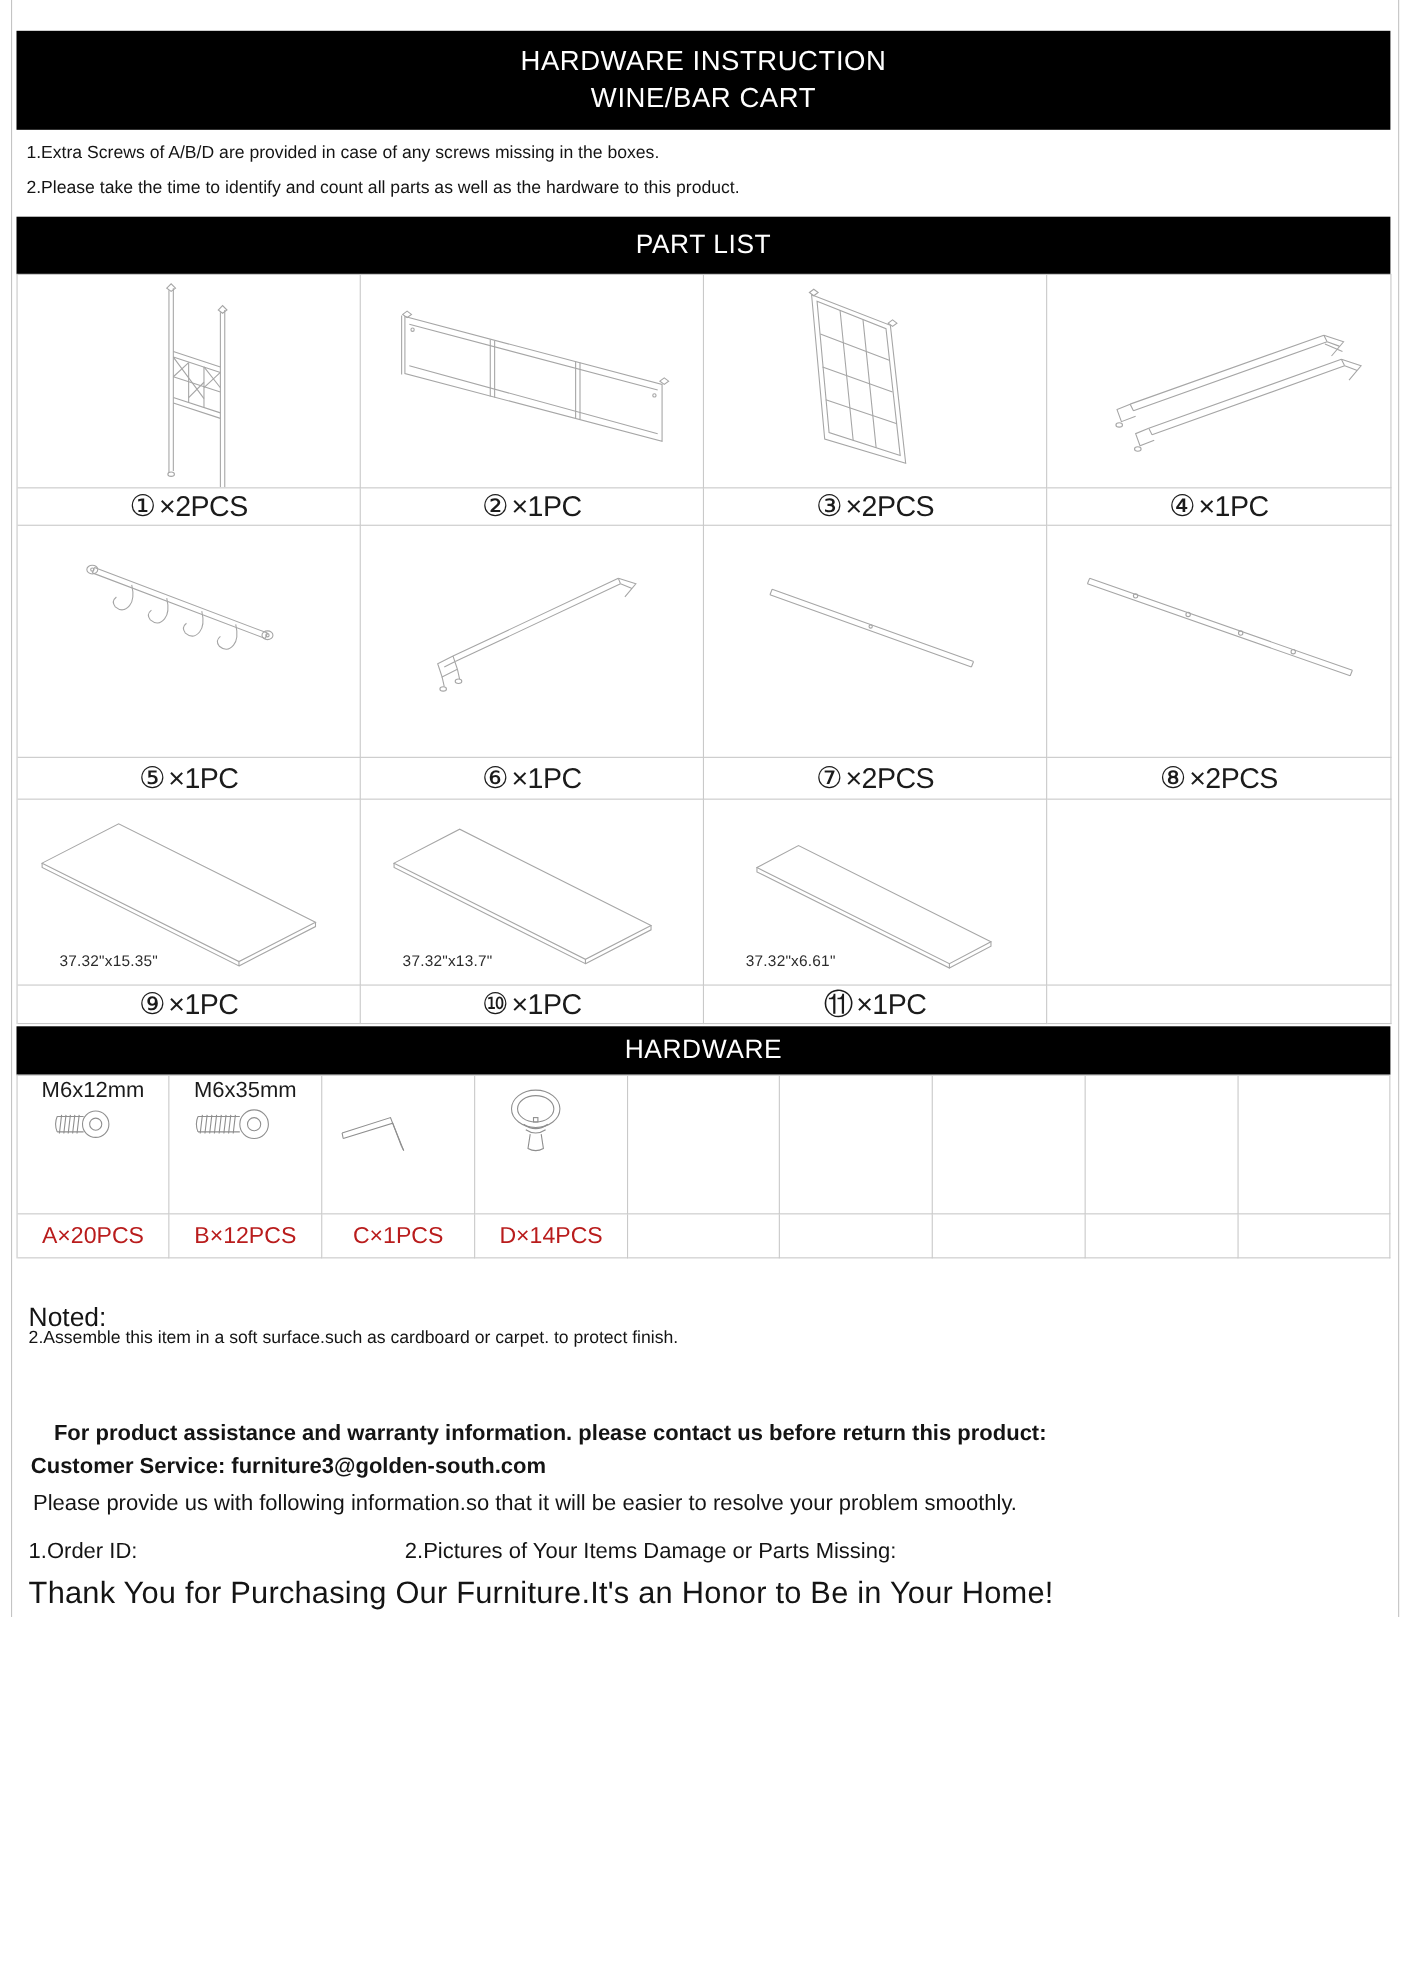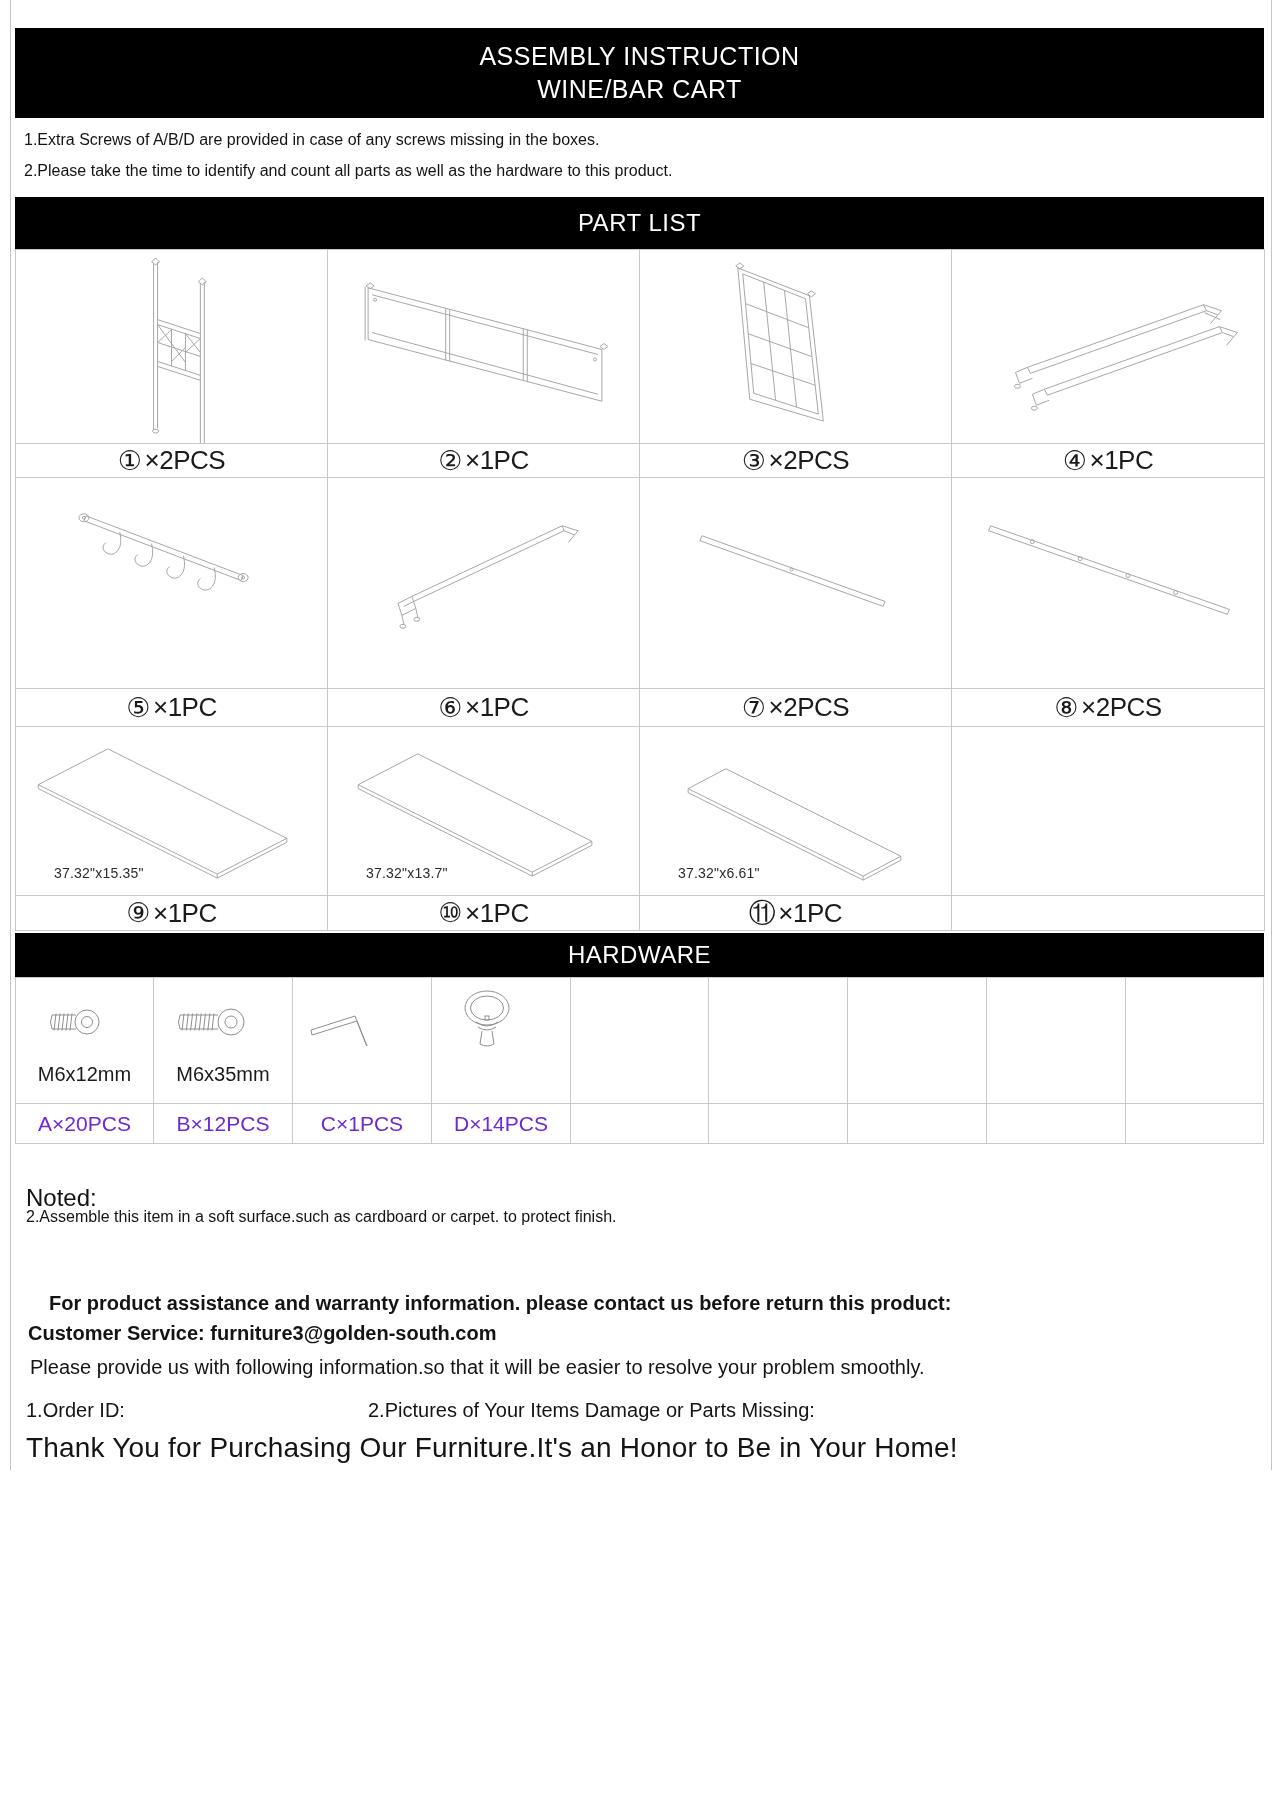--- a/index.html
+++ b/index.html
@@ -29,24 +29,24 @@
   .cell{position:relative;border-right:1px solid var(--grid);border-bottom:1px solid var(--grid);}
   .cell svg{position:absolute;left:0;top:0;width:100%;height:100%;}
   .plabel{display:flex;align-items:center;justify-content:center;font-size:26px;color:#1b1b1b;letter-spacing:-0.5px;}
   .pnum{font-size:27px;margin-right:3px;}
   .dim{position:absolute;left:38px;bottom:14px;font-size:14px;color:#2c2c2c;letter-spacing:0.2px;}
 
   .hw-table{position:absolute;left:15px;top:977px;width:1248px;display:grid;
     grid-template-columns:138px 139px 139px 139px 138px 139px 139px 139px 138px;
     grid-template-rows:126px 40px;
     border-top:1px solid var(--grid);border-left:1px solid var(--grid);}
-  .hitem{display:flex;flex-direction:column;align-items:center;justify-content:flex-end;padding-bottom:16px;}
+  .hitem{display:flex;flex-direction:column;align-items:center;padding-bottom:16px;}
   .hitem svg{width:112px;height:88px;flex:0 0 auto;}
   .hsize{height:26px;font-size:20px;line-height:26px;color:#1b1b1b;}
-  .hlabel{display:flex;align-items:center;justify-content:center;font-size:21px;color:#6d28d9;}
+  .hlabel{display:flex;align-items:center;justify-content:center;font-size:21px;color:#b91c1c;}
 
   .foot{position:absolute;left:26px;white-space:nowrap;}
   .foot-heading{top:1184px;font-size:24px;font-weight:normal;}
   .foot-note1{top:1223px;font-size:20px;}
   .foot-note2{top:1208px;font-size:16px;}
   .foot-warr1{top:1292px;left:28px;font-size:20px;font-weight:bold;margin-left:21px;}
   .foot-warr2{top:1322px;left:28px;font-size:20px;font-weight:bold;}
   .foot-info{top:1356px;left:30px;font-size:20px;}
   .foot-order{top:1399px;font-size:20px;}
   .foot-order .pictures{position:absolute;left:342px;top:0;}
@@ -56,21 +56,21 @@
   .hdraw{stroke:var(--hstroke);fill:none;stroke-width:1;}
 </style>
 </head>
 <body>
 
 <div class="page">
   <div class="page-edge edge-left"></div>
   <div class="page-edge edge-right"></div>
 
   <div class="banner banner-title">
-    <div>ASSEMBLY INSTRUCTION</div>
+    <div>HARDWARE INSTRUCTION</div>
     <div>WINE/BAR CART</div>
   </div>
 
   <div class="intro">
     <div>1.Extra Screws of A/B/D are provided in case of any screws missing in the boxes.</div>
     <div>2.Please take the time to identify and count all parts as well as the hardware to this product.</div>
   </div>
 
   <div class="banner banner-sub" style="top:197px;">
     <div>PART LIST</div>

